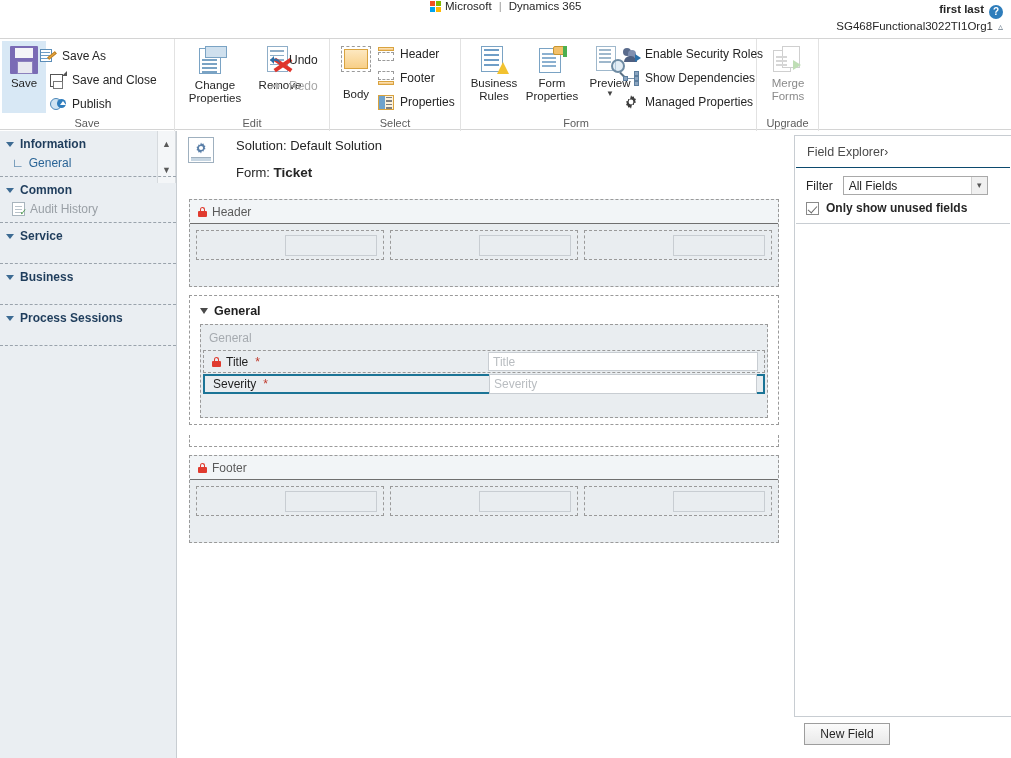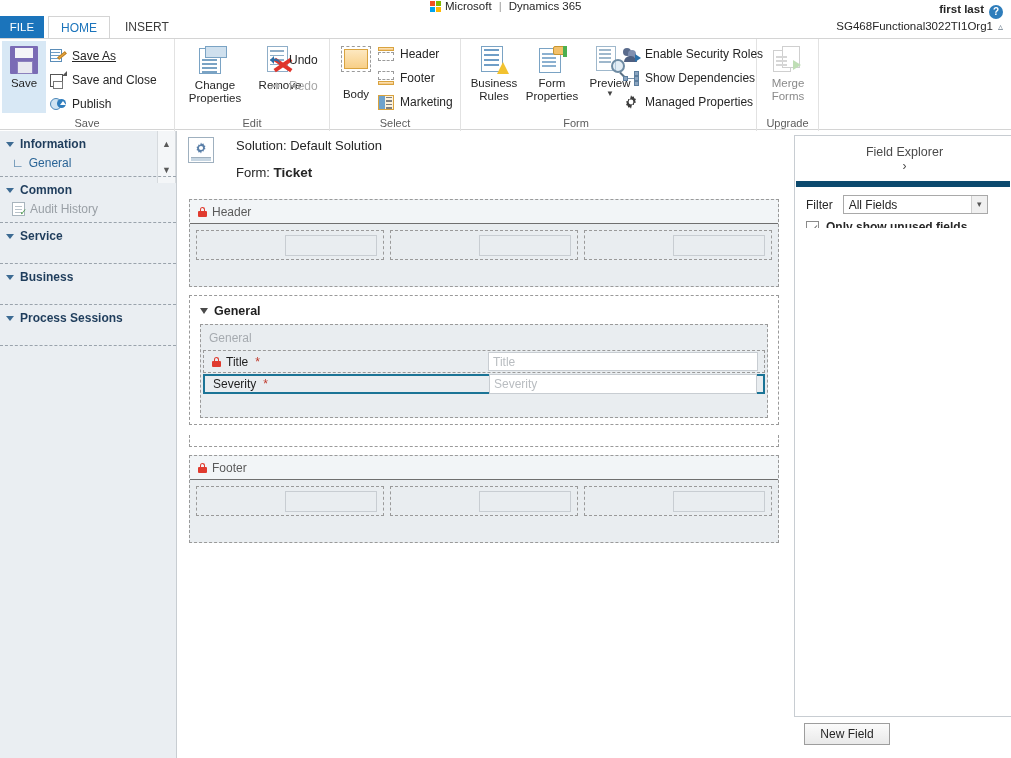--- a/index.html
+++ b/index.html
@@ -369,21 +369,21 @@
     position: absolute; left: 791px; top: 0; width: 220px; height: 627px;
     background: #ffffff;
   }
   .fe-inner {
     position: absolute; left: 3px; top: 4px; right: 0px; bottom: 41px;
     border: 1px solid #c8cdd2; border-right: none; background: #ffffff;
   }
   .fe-title {
     display: flex; align-items: center; 
     padding: 9px 8px 8px 11px; font-size: 12.5px; color: #4a4a4a;
-    border-bottom: 6px solid #0c4a6e; margin: 0 1px; flex-direction: column;
+    border-bottom: 1px solid #0c4a6e; margin: 0 1px;
   }
   .fe-title .chev { color: #4a4a4a; font-size: 12px; }
   .fe-filter {
     display: flex; align-items: center; gap: 10px; padding: 8px 0 0 11px;
   }
   .fe-filter .flab { font-size: 12px; font-weight: normal; color: #262626; }
   .fe-select {
     position: relative; width: 145px; height: 19px; border: 1px solid #a9a9a9;
     background: #ffffff; font-size: 12px; color: #262626; padding: 1px 18px 0 5px;
     line-height: 17px;
@@ -435,34 +435,29 @@
     <div class="userinfo">
       <div class="user-line1">
         <span>first last</span><span class="help-badge">?</span>
       </div>
       <div class="user-line2">
         <span>SG468Functional3022TI1Org1</span><span class="chev-up">▵</span>
       </div>
     </div>
   </div>
 
-  <div class="tabstrip">
-    <div class="tab tab-file">FILE</div>
-    <div class="tab tab-home">HOME</div>
-    <div class="tab tab-insert">INSERT</div>
-  </div>
 
   <div class="ribbon">
 
     <div class="rgroup" style="left:0; width:175px;">
       <div class="bigbtn sel" style="left:2px;">
         <span class="icn ic-floppy"></span>
         <span class="lbl">Save</span>
       </div>
-      <div class="smallbtn" style="left:50px; top:6px;text-decoration:underline;">
+      <div class="smallbtn" style="left:40px; top:6px;">
         <span class="icn ic-saveas">
             <span class="sheet"></span>
             <span class="bar" style="top:4px"></span>
             <span class="bar" style="top:7px"></span>
             <span class="bar" style="top:10px"></span>
             <span class="pen"></span>
           </span>
         <span>Save As</span>
       </div>
       <div class="smallbtn" style="left:50px; top:30px;">
@@ -555,21 +550,21 @@
         <span class="icn ic-nav">
             <span class="outer"></span>
             <span class="left"></span>
             <span class="lines">
               <span></span>
               <span></span>
               <span></span>
               <span></span>
             </span>
           </span>
-        <span>Marketing</span>
+        <span>Properties</span>
       </div>
       <div class="rgroup-label">Select</div>
     </div>
 
     <div class="rgroup" style="left:461px; width:296px;">
       <div class="bigbtn w58" style="left:4px;">
         <span class="icn ic-brules">
             <span class="sheet"></span>
             <span class="rows">
               <span></span>

